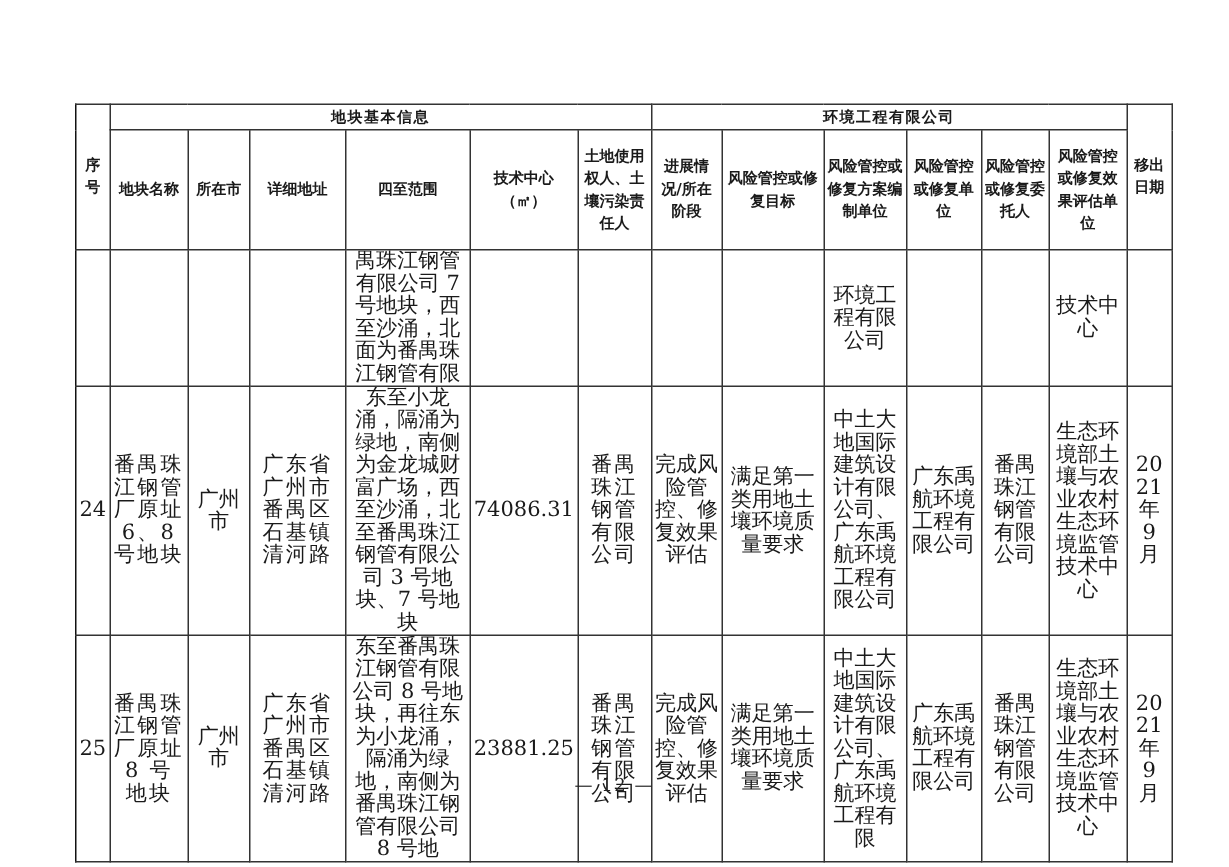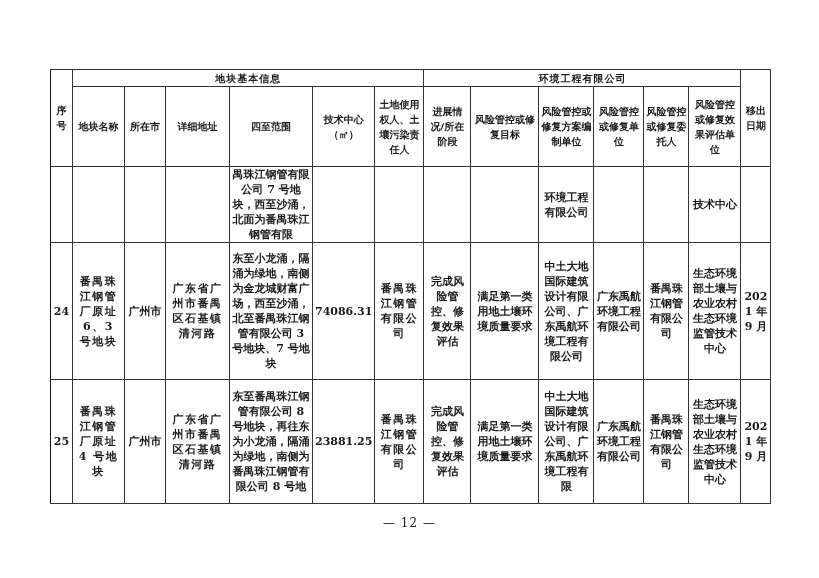--- a/index.html
+++ b/index.html
@@ -1,21 +1,21 @@
 <!DOCTYPE html>
 <html><head>
 <meta charset="utf-8">
 <style>
   html, body { margin: 0; padding: 0; background: #ffffff; }
   body { width: 819px; height: 578px; position: relative; overflow: hidden;
          font-family: "DejaVu Serif", "Liberation Serif", serif; color: #1a1a1a; }
   .page { position: absolute; left: 0; top: 0; width: 819px; height: 578px; background: #fff; }
   table.grid { position: absolute; left: 50px; top: 69px; border-collapse: collapse; table-layout: fixed; }
   table.grid td, table.grid th { border: 1px solid #333; padding: 0 2px; vertical-align: middle;
-        text-align: center; font-size: 11px; line-height: 15px; font-weight: bold; overflow: hidden; }
+        text-align: center; font-size: 14px; line-height: 15px; font-weight: normal; overflow: hidden; }
   table.grid th { font-weight: bold; font-size: 10px; line-height: 15px; }
   table.grid th.group { height: 16px; letter-spacing: 1px; }
   .outer-left { border-left: 1.6px solid #111 !important; }
   td.left { text-align: left; }
   td.just { text-align: justify; letter-spacing: 1.5px; }
   .wrap { display: block; word-break: break-all; }
   .cont-row td { vertical-align: top; }
   .footer { position: absolute; left: 0; width: 819px; top: 516px; text-align: center;
             font-size: 12px; color: #222; letter-spacing: 1px; }
 </style>
@@ -105,21 +105,21 @@
         <td></td>
         <td>
             <span class="wrap">技术中心</span>
           </td>
         <td></td>
       </tr>
 
       <tr style="height:137px">
         <td class="outer-left">24</td>
         <td class="just">
-            <span class="wrap">番禺珠江钢管厂原址 6、3 号地块</span>
+            <span class="wrap">番禺珠江钢管厂原址 6、8 号地块</span>
           </td>
         <td>
             <span class="wrap">广州市</span>
           </td>
         <td class="just">
             <span class="wrap">广东省广州市番禺区石基镇清河路</span>
           </td>
         <td class="left">
             <span class="wrap">东至小龙涌，隔涌为绿地，南侧为金龙城财富广场，西至沙涌，北至番禺珠江钢管有限公司 3 号地块、7 号地块</span>
           </td>
@@ -146,21 +146,21 @@
             <span class="wrap">生态环境部土壤与农业农村生态环境监管技术中心</span>
           </td>
         <td>
             <span class="wrap">2021 年 9 月</span>
           </td>
       </tr>
 
       <tr style="height:124px">
         <td class="outer-left">25</td>
         <td class="just">
-            <span class="wrap">番禺珠江钢管厂原址 4 号地块</span>
+            <span class="wrap">番禺珠江钢管厂原址 8 号地块</span>
           </td>
         <td>
             <span class="wrap">广州市</span>
           </td>
         <td class="just">
             <span class="wrap">广东省广州市番禺区石基镇清河路</span>
           </td>
         <td class="left">
             <span class="wrap">东至番禺珠江钢管有限公司 8 号地块，再往东为小龙涌，隔涌为绿地，南侧为番禺珠江钢管有限公司 8 号地</span>
           </td>

